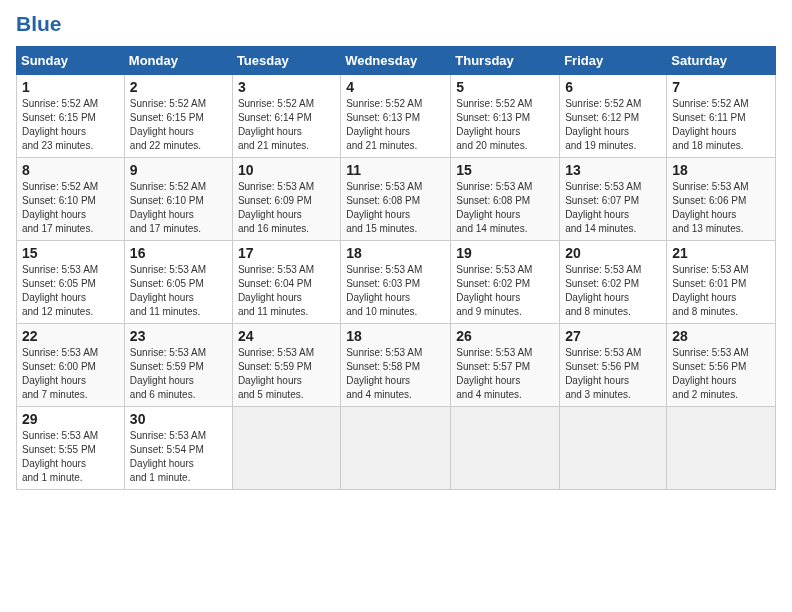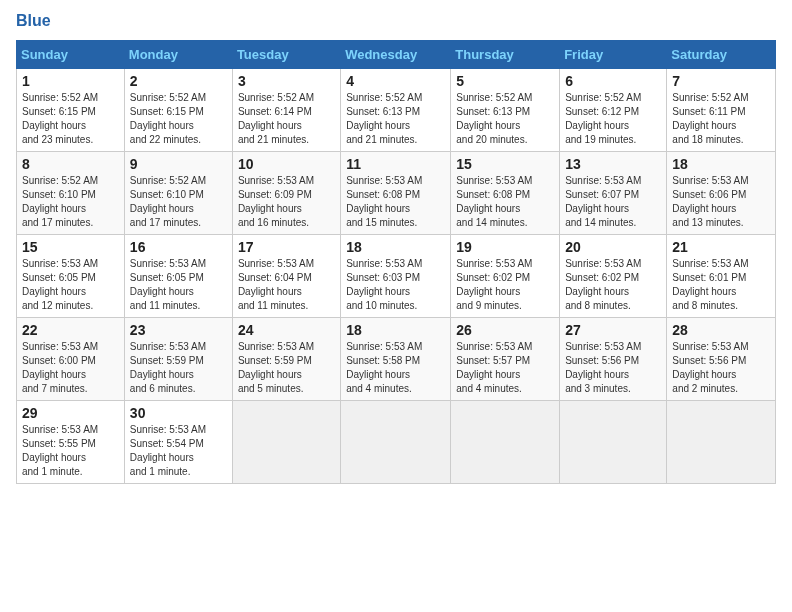--- a/index.html
+++ b/index.html
@@ -36,21 +36,21 @@
       font-size: 16px;
       color: #555;
     }
     table {
       width: 100%;
       border-collapse: collapse;
       font-size: 11px;
     }
     thead tr th {
       background-color: #2563a8;
-      color: #7dd3fc;
+      color: #ffffff;
       padding: 6px 4px;
       text-align: left;
       font-size: 13px;
       font-weight: bold;
       border: 1px solid #2563a8;
       margin-left: 18px;
     }
     tbody tr td {
       border: 1px solid #ccc;
       vertical-align: top;
@@ -81,21 +81,21 @@
       background: #f0f0f0 !important;
     }
   </style>
 </head>
 <body>
 
 <div class="container">
   <div class="header">
     <div class="logo">
       <div>
-        <div style="font-size:16px;font-weight:bold;color:#2563a8;margin-top:-4px;">Blue</div>
+        <div style="font-size:21px;font-weight:bold;color:#2563a8;margin-top:-4px;">Blue</div>
       </div>
     </div>
     <div class="title-block">
       <div class="month-title"></div>
       <div class="subtitle"></div>
     </div>
   </div>
 
   <table>
     <thead>

